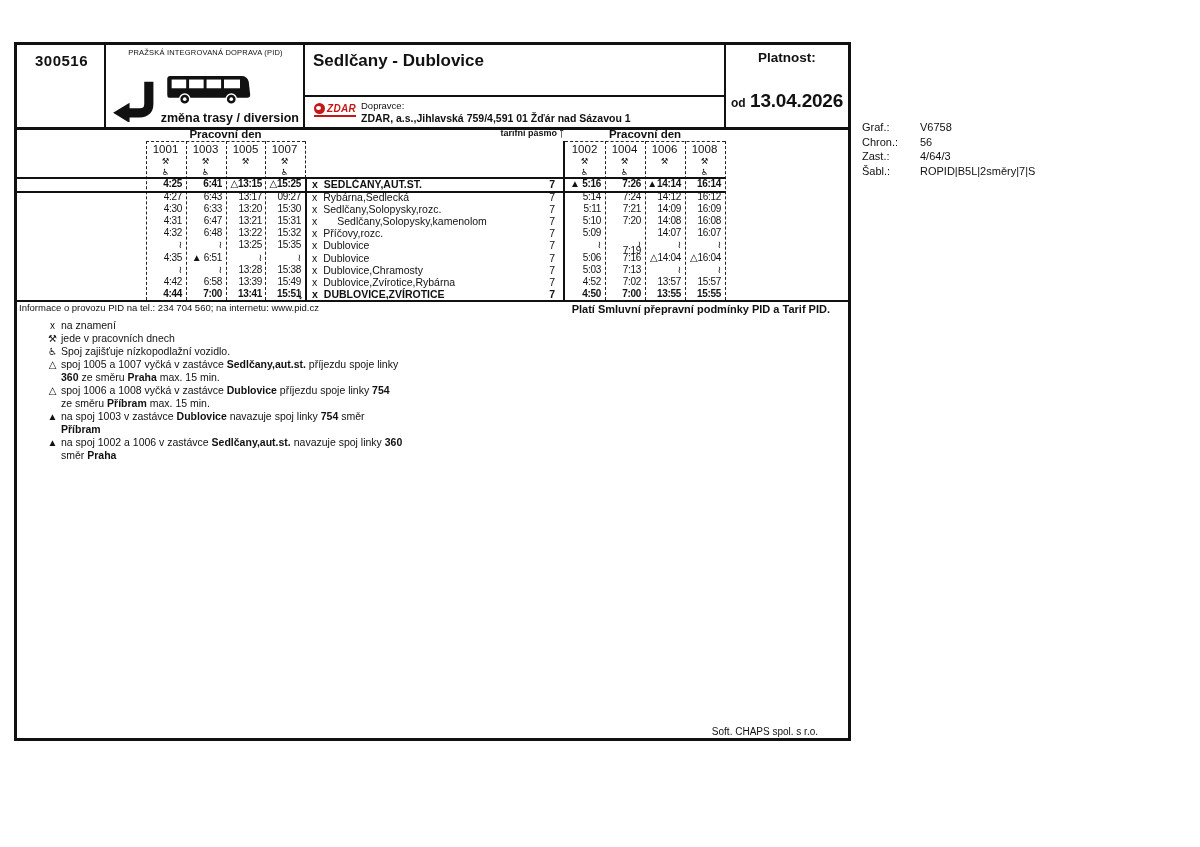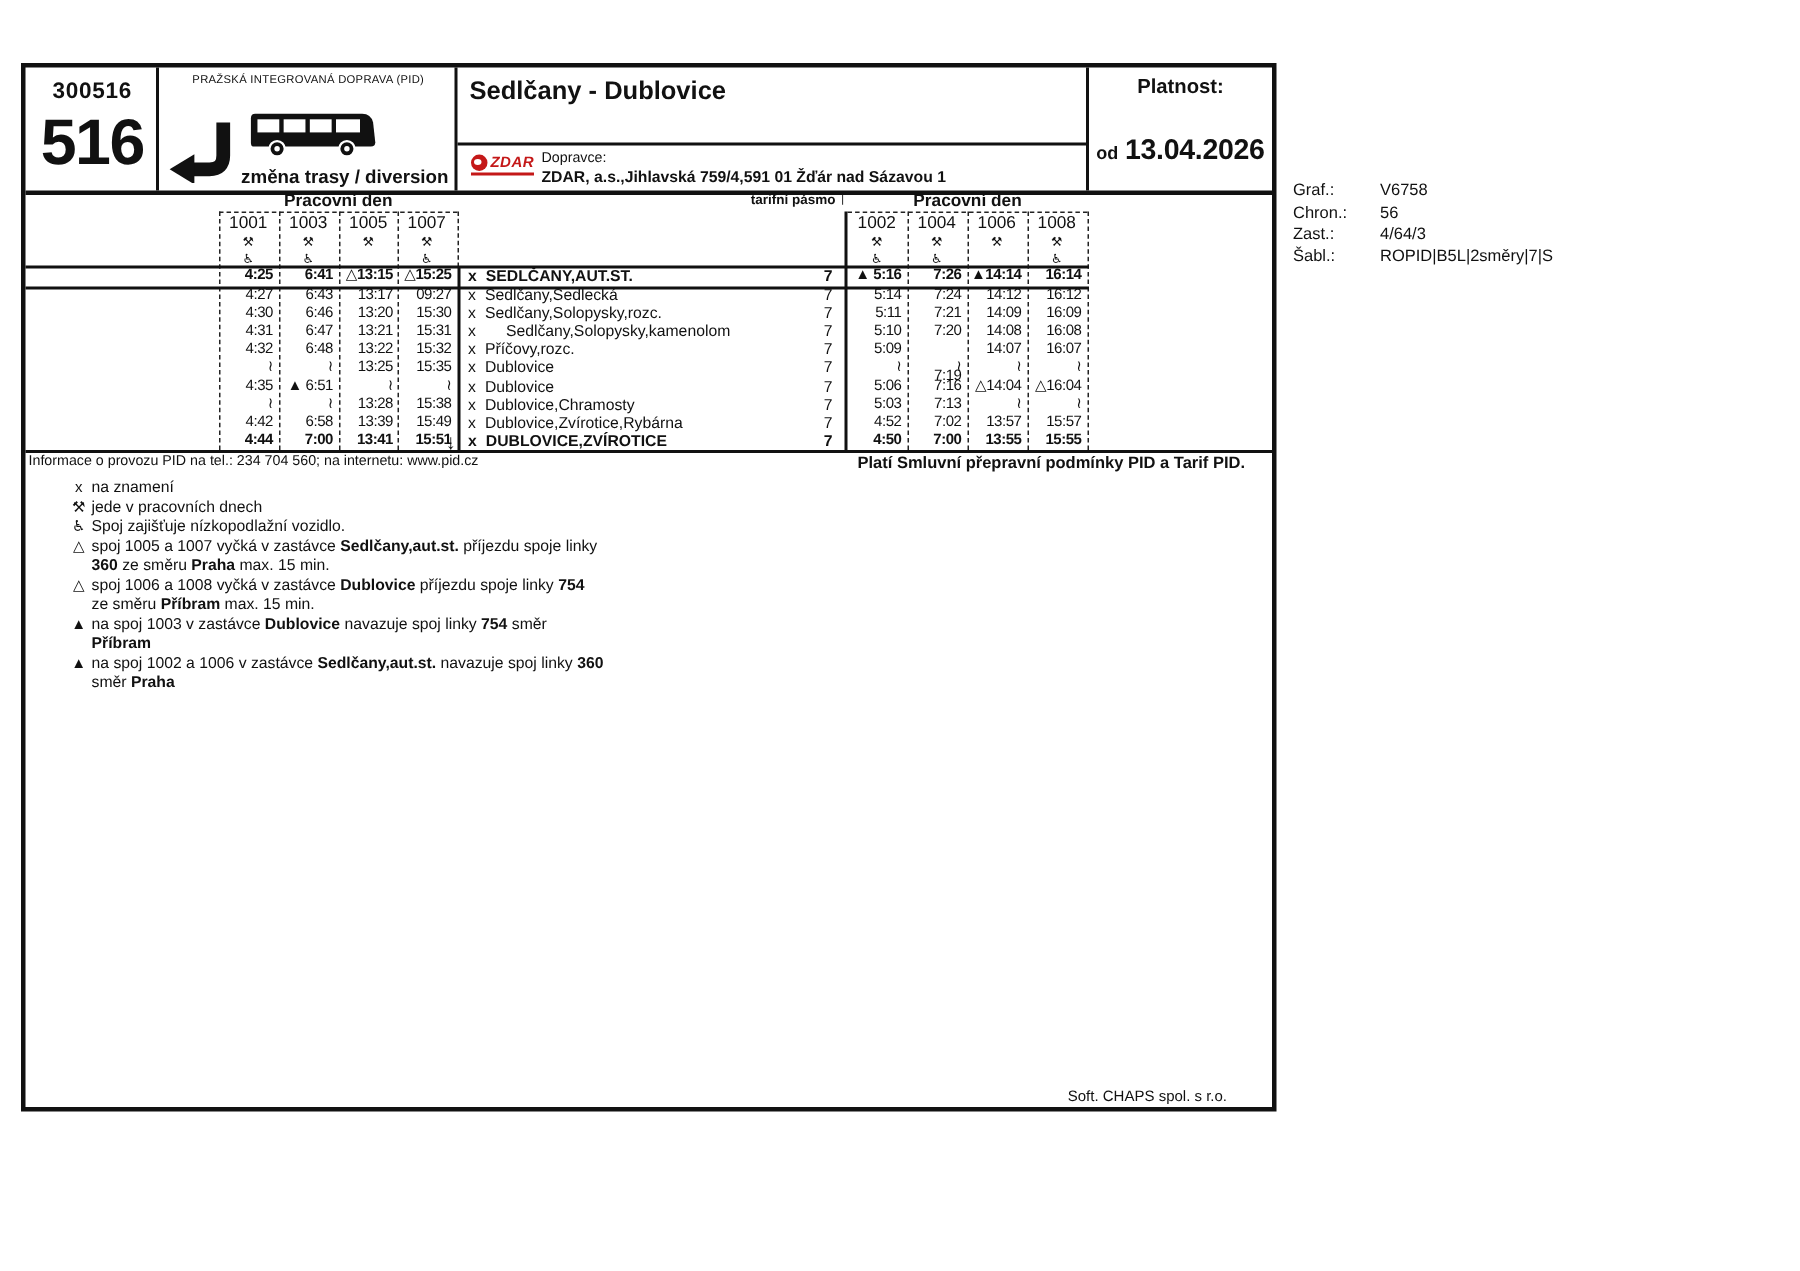--- a/index.html
+++ b/index.html
@@ -69,21 +69,20 @@
   #bus-icon{position:absolute;left:58px;top:2px;}
 </style>
 </head>
 <body>
 
 <div id="sheet">
 
   <div id="head">
     <div class="hcell" id="hc1">
       <div id="line-small">300516</div>
-      <div id="line-big">516</div>
     </div>
     <div class="hcell" id="hc2">
       <div id="pid-label">PRAŽSKÁ INTEGROVANÁ DOPRAVA (PID)</div>
       <div id="icons-row">
         <svg id="detour-icon" width="48" height="44" viewBox="0 0 52 48">
           <path d="M40 4 L40 28 Q40 38 30 38 L17 38" fill="none" stroke="#111" stroke-width="10"></path>
           <polygon points="1,38 19,27 19,49" fill="#111"></polygon>
         </svg>
         <svg id="bus-icon" width="88" height="32" viewBox="0 0 120 44">
           <path d="M4 8 Q4 4 8 4 L106 4 Q114 4 116 12 L118 30 Q118 34 114 34 L6 34 Q4 34 4 30 Z" fill="#111"></path>
@@ -155,28 +154,28 @@
       <div class="scell abs brow" style="left: 295px; top: 51px;"><span>x</span><span style="padding-left: 6px;">SEDLČANY,AUT.ST.</span></div>
       <div class="zcell abs brow" style="left: 498px; top: 51px; width: 40px;">7</div>
       <div class="tcell abs brow" style="left: 548px; top: 51px; width: 36px;">▲ 5:16</div>
       <div class="tcell abs brow" style="left: 588px; top: 51px; width: 36px;">7:26</div>
       <div class="tcell abs brow" style="left: 628px; top: 51px; width: 36px;">▲14:14</div>
       <div class="tcell abs brow" style="left: 668px; top: 51px; width: 36px;">16:14</div>
       <div class="tcell abs" style="left: 129px; top: 64px; width: 36px;">4:27</div>
       <div class="tcell abs" style="left: 169px; top: 64px; width: 36px;">6:43</div>
       <div class="tcell abs" style="left: 209px; top: 64px; width: 36px;">13:17</div>
       <div class="tcell abs" style="left: 248px; top: 64px; width: 36px;">09:27</div>
-      <div class="scell abs" style="left: 295px; top: 64px;"><span>x</span><span style="padding-left: 6px;">Sedlčany,Sedlecká</span></div>
+      <div class="scell abs" style="left: 295px; top: 64px;"><span>x</span><span style="padding-left: 6px;">Rybárna,Sedlecká</span></div>
       <div class="zcell abs" style="left: 498px; top: 64px; width: 40px;">7</div>
       <div class="tcell abs" style="left: 548px; top: 64px; width: 36px;">5:14</div>
       <div class="tcell abs" style="left: 588px; top: 64px; width: 36px;">7:24</div>
       <div class="tcell abs" style="left: 628px; top: 64px; width: 36px;">14:12</div>
       <div class="tcell abs" style="left: 668px; top: 64px; width: 36px;">16:12</div>
       <div class="tcell abs" style="left: 129px; top: 76.11px; width: 36px;">4:30</div>
-      <div class="tcell abs" style="left: 169px; top: 76.11px; width: 36px;">6:46</div>
+      <div class="tcell abs" style="left: 169px; top: 76.11px; width: 36px;">6:33</div>
       <div class="tcell abs" style="left: 209px; top: 76.11px; width: 36px;">13:20</div>
       <div class="tcell abs" style="left: 248px; top: 76.11px; width: 36px;">15:30</div>
       <div class="scell abs" style="left: 295px; top: 76.11px;"><span>x</span><span style="padding-left: 6px;">Sedlčany,Solopysky,rozc.</span></div>
       <div class="zcell abs" style="left: 498px; top: 76.11px; width: 40px;">7</div>
       <div class="tcell abs" style="left: 548px; top: 76.11px; width: 36px;">5:11</div>
       <div class="tcell abs" style="left: 588px; top: 76.11px; width: 36px;">7:21</div>
       <div class="tcell abs" style="left: 628px; top: 76.11px; width: 36px;">14:09</div>
       <div class="tcell abs" style="left: 668px; top: 76.11px; width: 36px;">16:09</div>
       <div class="tcell abs" style="left: 129px; top: 88.22px; width: 36px;">4:31</div>
       <div class="tcell abs" style="left: 169px; top: 88.22px; width: 36px;">6:47</div>

